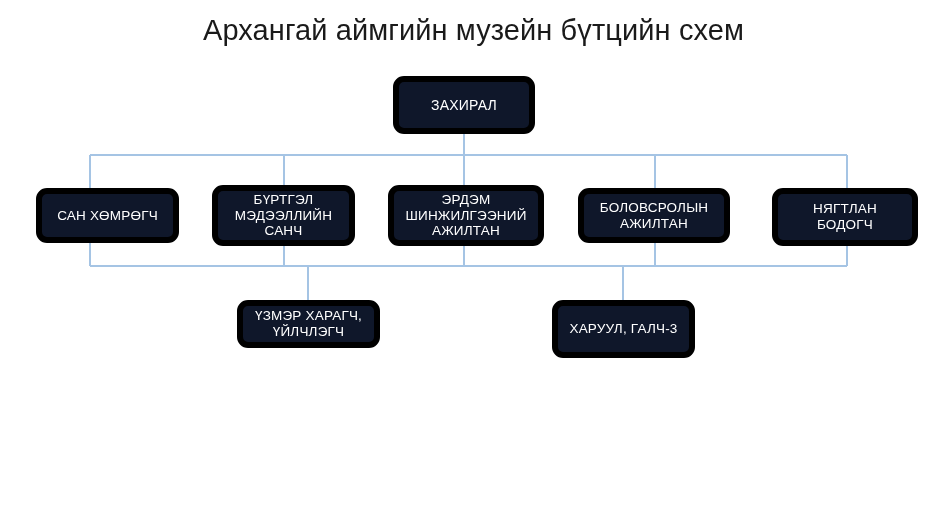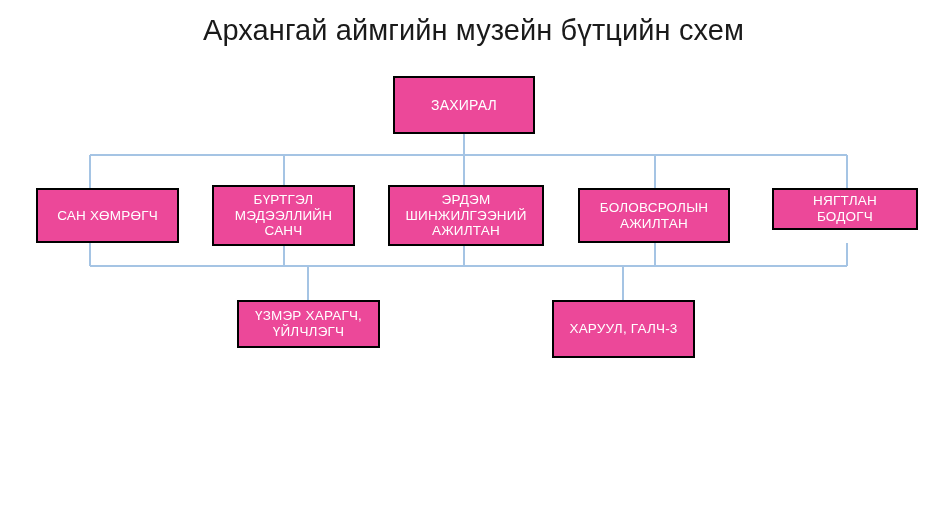--- a/index.html
+++ b/index.html
@@ -33,23 +33,23 @@
     position: absolute;
     left: 0;
     top: 0;
     width: 947px;
     height: 521px;
     pointer-events: none;
   }
   .node {
     position: absolute;
     box-sizing: border-box;
-    background: #ec4899;
-    border: 2px solid #000000;
-    border-radius: 0;
+    background: #0f172a;
+    border: 6px solid #000000;
+    border-radius: 11px;
     color: #FFFFFF;
     display: flex;
     align-items: center;
     justify-content: center;
     text-align: center;
     line-height: 1.18;
     font-size: 13.5px;
     padding: 2px 6px;
     letter-spacing: 0.2px;
   }
@@ -63,21 +63,21 @@
     top: 76px;
     width: 142px;
     height: 58px;
     font-size: 14px;
   }
   
   #node-fund-keeper   { left: 36px;  top: 188px; width: 143px; height: 55px; }
   #node-registrar     { left: 212px; top: 185px; width: 143px; height: 61px; }
   #node-researcher    { left: 388px; top: 185px; width: 156px; height: 61px; }
   #node-education     { left: 578px; top: 188px; width: 152px; height: 55px; }
-  #node-accountant    { left: 772px; top: 188px; width: 146px; height: 42px; }
+  #node-accountant    { left: 772px; top: 188px; width: 146px; height: 58px; }
   
   #node-exhibit-guard { left: 237px; top: 300px; width: 143px; height: 48px; }
   #node-watchman      { left: 552px; top: 300px; width: 143px; height: 58px; }
 </style>
 </head>
 <body>
 
 <div id="canvas">
 
   <div id="chart-title">Архангай аймгийн музейн бүтцийн схем</div>

